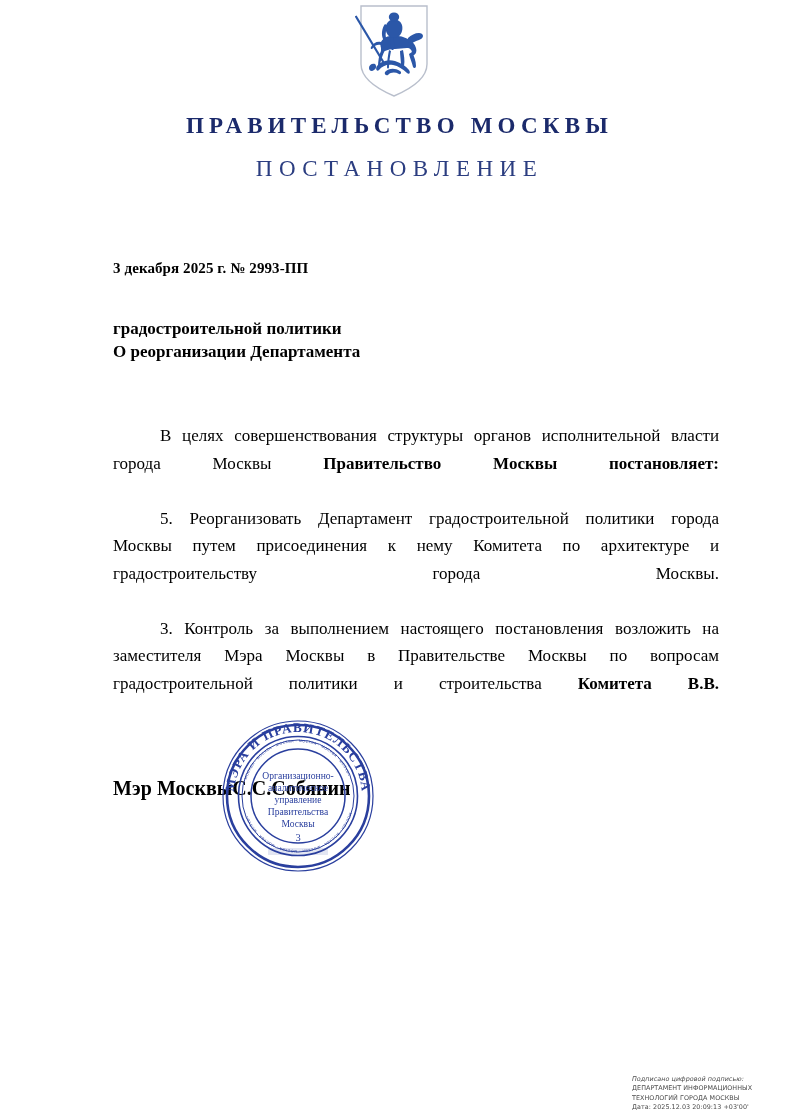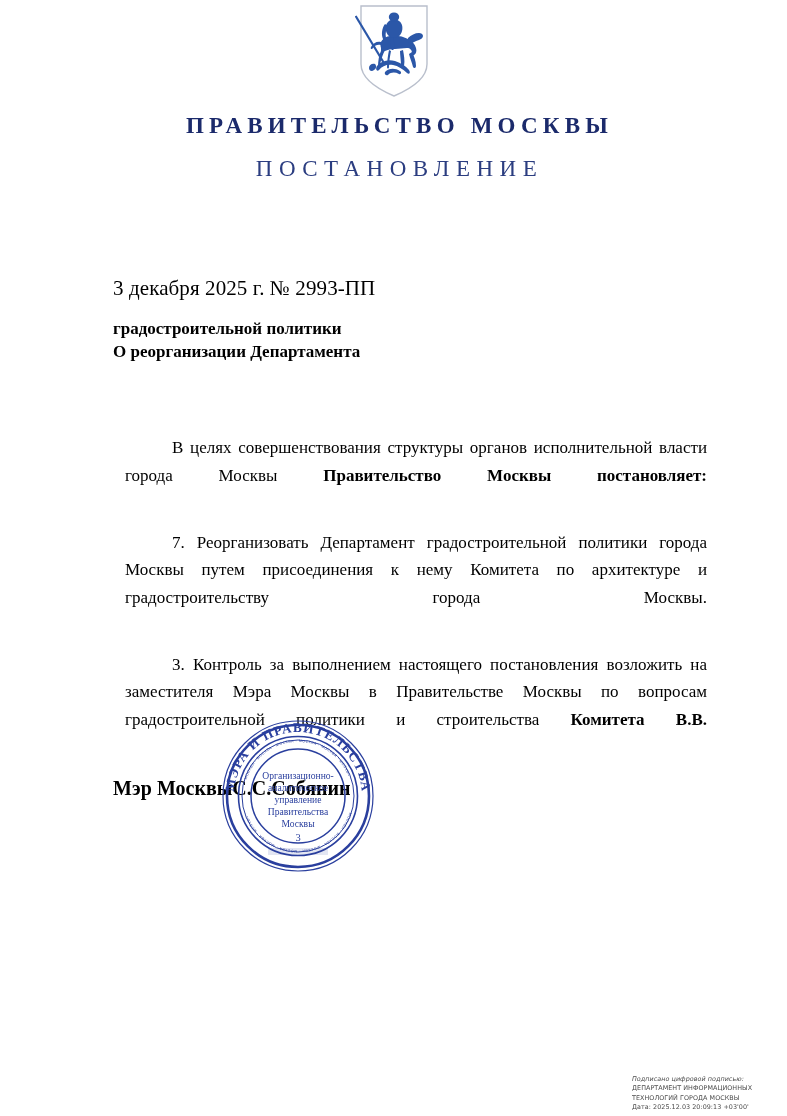--- a/index.html
+++ b/index.html
@@ -53,23 +53,23 @@
     letter-spacing: 6.5px;
     color: #2b3d80;
     line-height: 1.25;
     white-space: nowrap;
     margin-left: 12px;
   }
 
   .date-line {
     position: absolute;
     left: 113px;
-    top: 276px;
-    font-size: 21px;
-    font-weight: normal;
+    top: 260px;
+    font-size: 15px;
+    font-weight: bold;
     letter-spacing: 0.1px;
   }
 
   .doc-title {
     position: absolute;
     left: 113px;
     top: 318px;
     width: 420px;
     font-size: 17px;
     font-weight: bold;
@@ -81,21 +81,21 @@
     position: absolute;
     left: 113px;
     top: 422px;
     width: 606px;
     font-size: 17px;
     line-height: 27.5px;
     text-align: justify;
     text-justify: inter-word;
   }
   .body-text p {
-    margin: 12px;
+    margin: 0;
     text-indent: 47px;
     text-align: justify;
   }
   .body-text p:last-child { text-align: justify; }
   .body-text b { font-weight: bold; }
 
   
   .body-text p::after {
     content: "";
     display: inline-block;
@@ -192,21 +192,21 @@
 
 <div class="date-line">3 декабря 2025 г. № 2993-ПП</div>
 
 <div class="doc-title">
   <div>градостроительной политики</div>
   <div>О реорганизации Департамента</div>
 </div>
 
 <div class="body-text">
   <p><span>В целях совершенствования структуры органов исполнительной власти города Москвы </span><b>Правительство Москвы постановляет:</b></p>
-  <p>7. Реорганизовать Департамент градостроительной политики города Москвы путем присоединения к нему Комитета по архитектуре и градостроительству города Москвы.</p>
+  <p>5. Реорганизовать Департамент градостроительной политики города Москвы путем присоединения к нему Комитета по архитектуре и градостроительству города Москвы.</p>
   <p><span>3. Контроль за выполнением настоящего постановления возложить на заместителя Мэра Москвы в Правительстве Москвы по вопросам градостроительной политики и строительства </span><b>Комитета В.В.</b></p>
 </div>
 
 <div class="sign-row">
   <div>Мэр Москвы</div>
   <div>С.С.Собянин</div>
 </div>
 
 <div class="stamp">
   <svg viewBox="0 0 160 160" aria-hidden="true">

